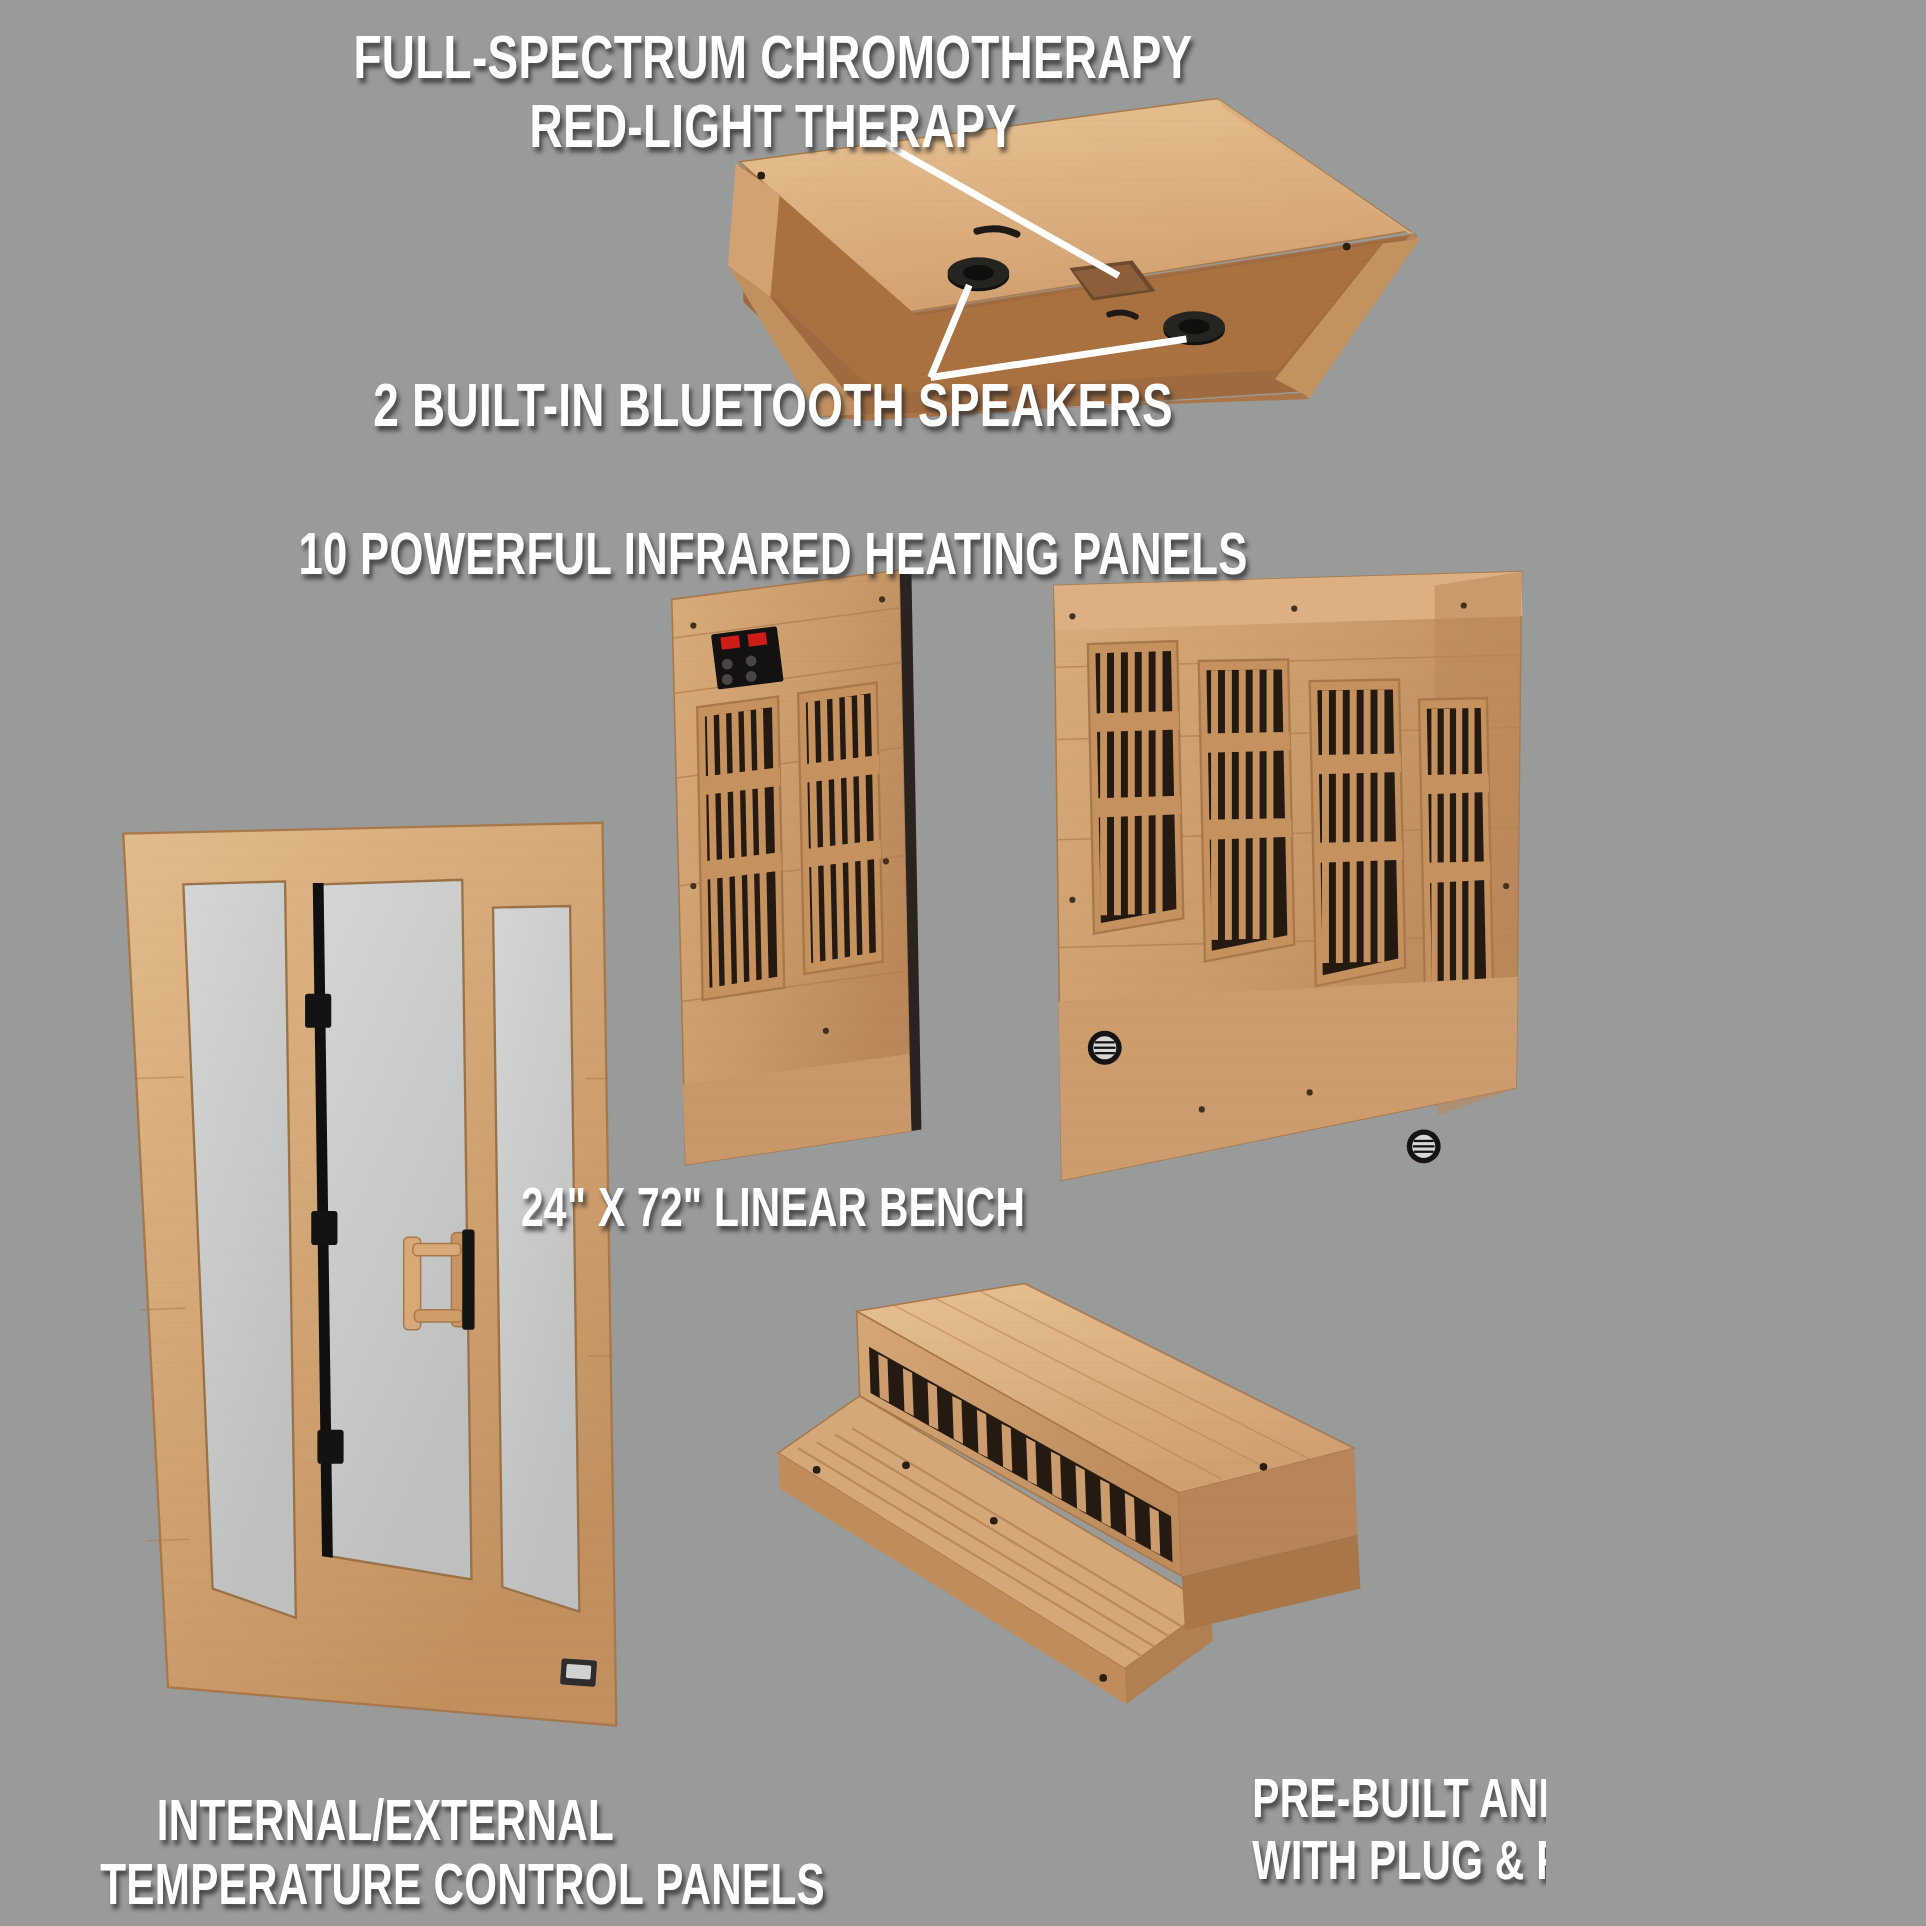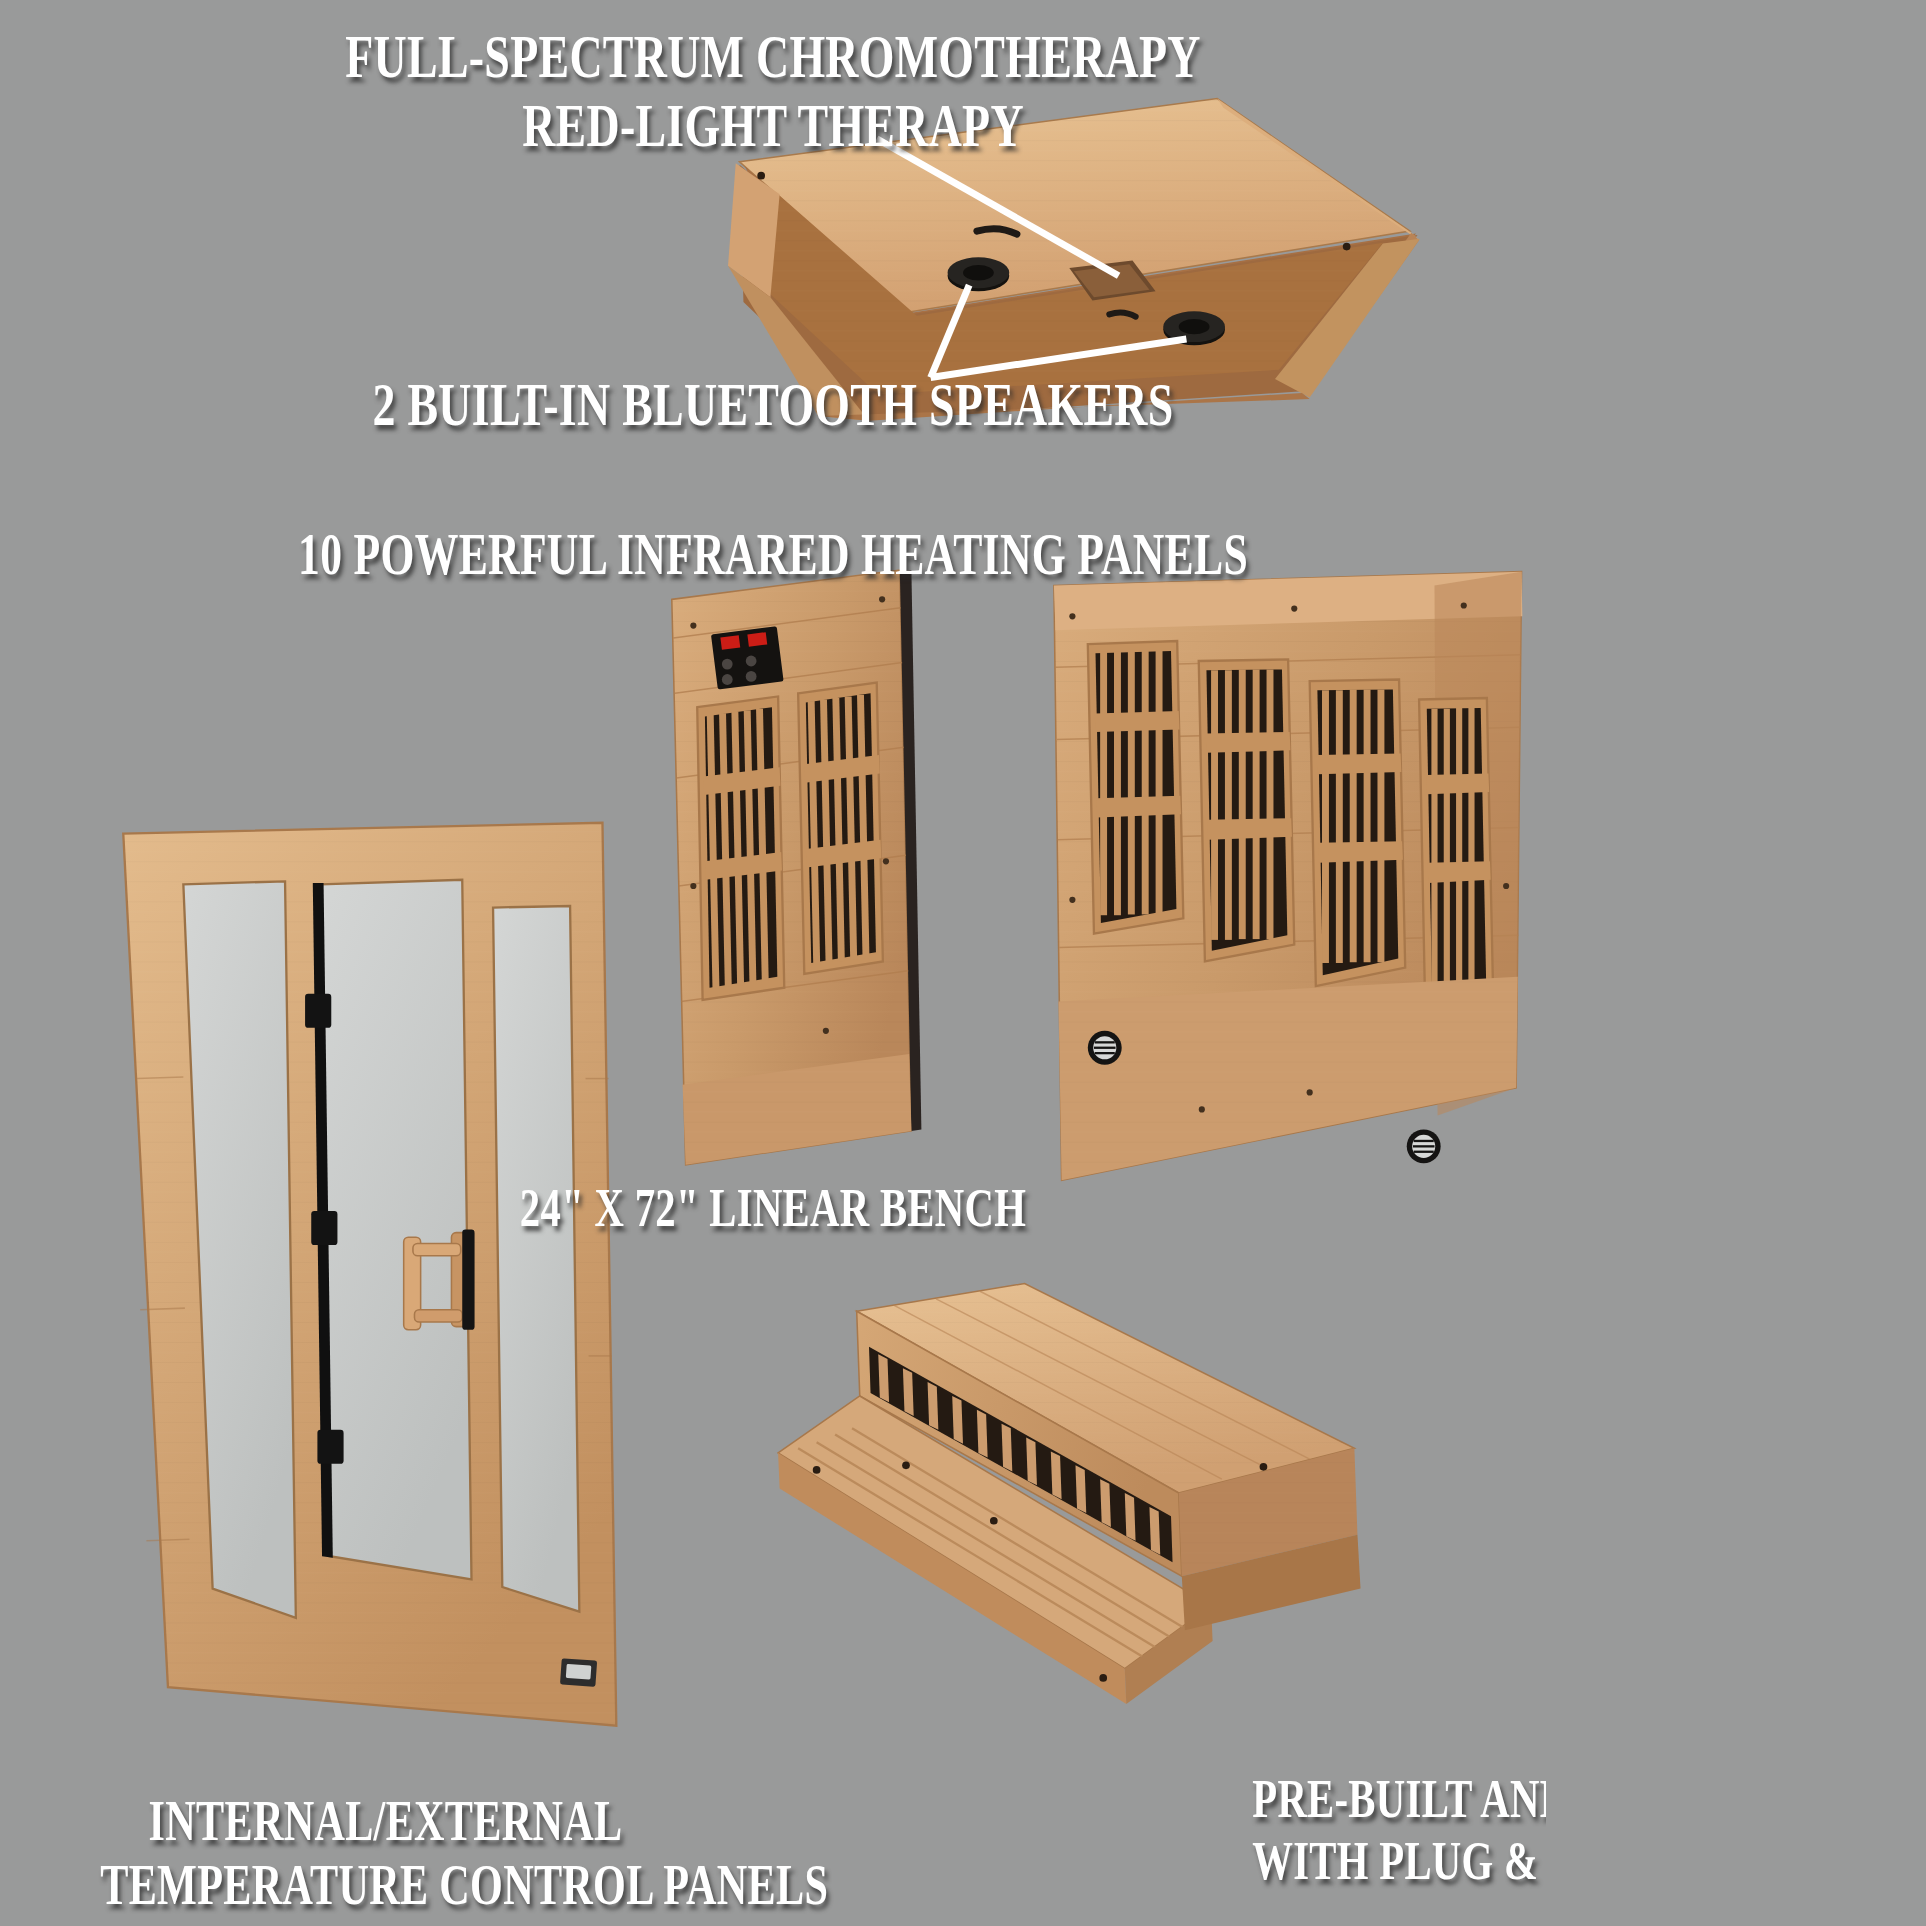--- a/index.html
+++ b/index.html
@@ -1,19 +1,19 @@
 <!DOCTYPE html>
 <html style="font-size:12.3px"><head>
 <meta charset="utf-8">
 <style>
   html,body{margin:0;padding:0;background:#999a9a;}
   #stage{
     position:relative;width:1546px;height:1926px;overflow:hidden;
     background:#999a9a;
-    font-family:Liberation Serif, serif;
+    font-family:Liberation Sans, sans-serif;
   }
   
   .callout{
     position:absolute;color:#ffffff;text-align:center;
     font-weight:700;letter-spacing:0.4px;
     text-transform:uppercase;
     line-height:1.12;
     transform:scaleX(.74);
     transform-origin:center top;
     text-shadow:3.9px 4.6px 5.4px rgba(40,40,40,.72);

